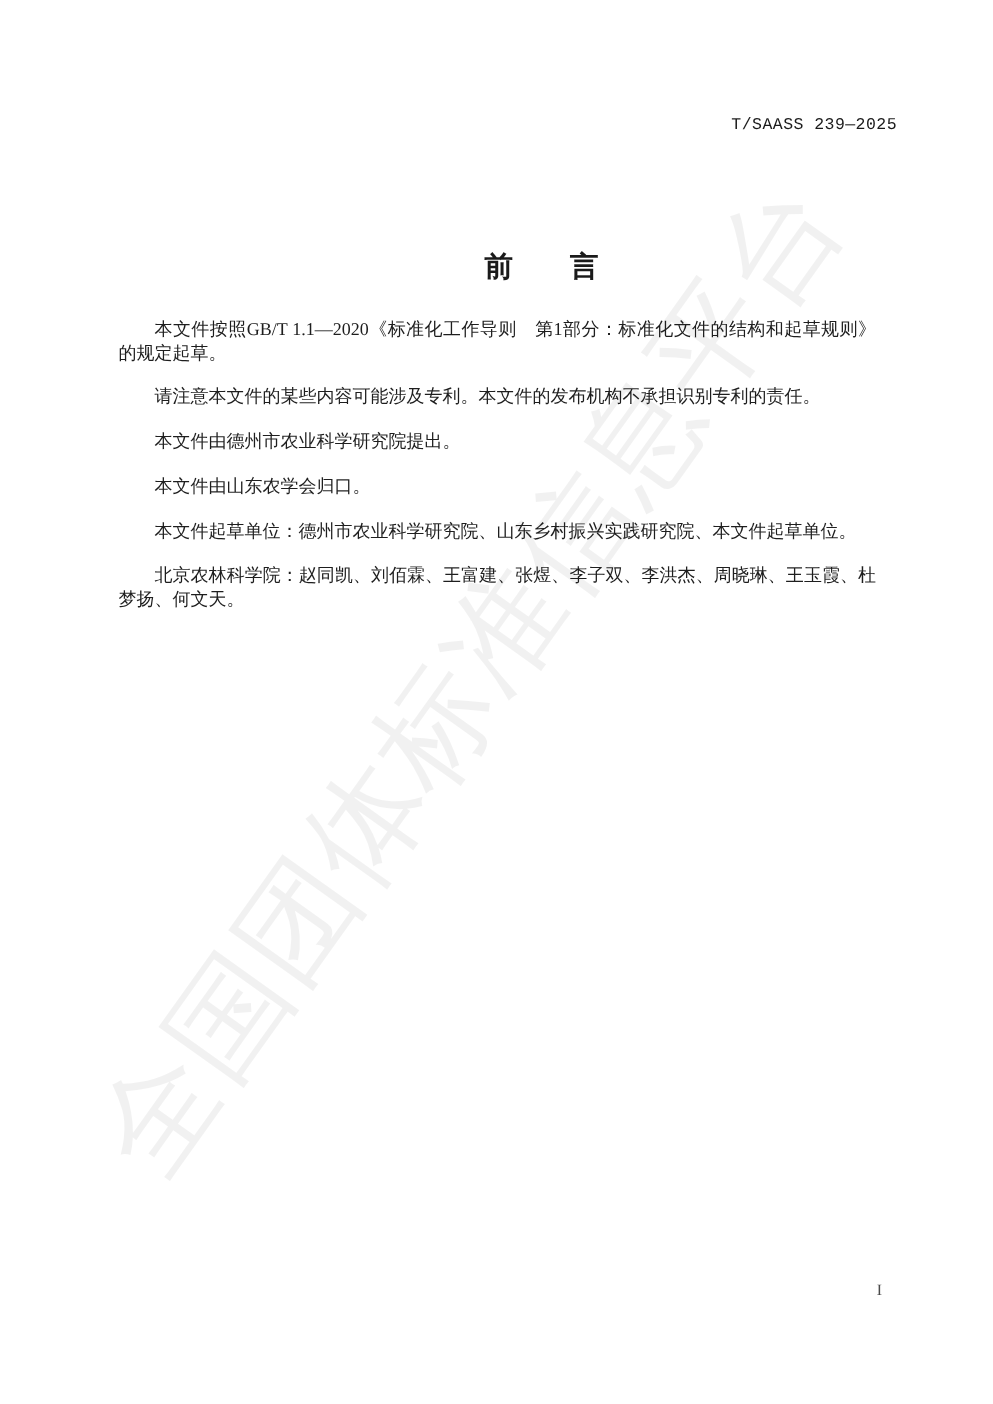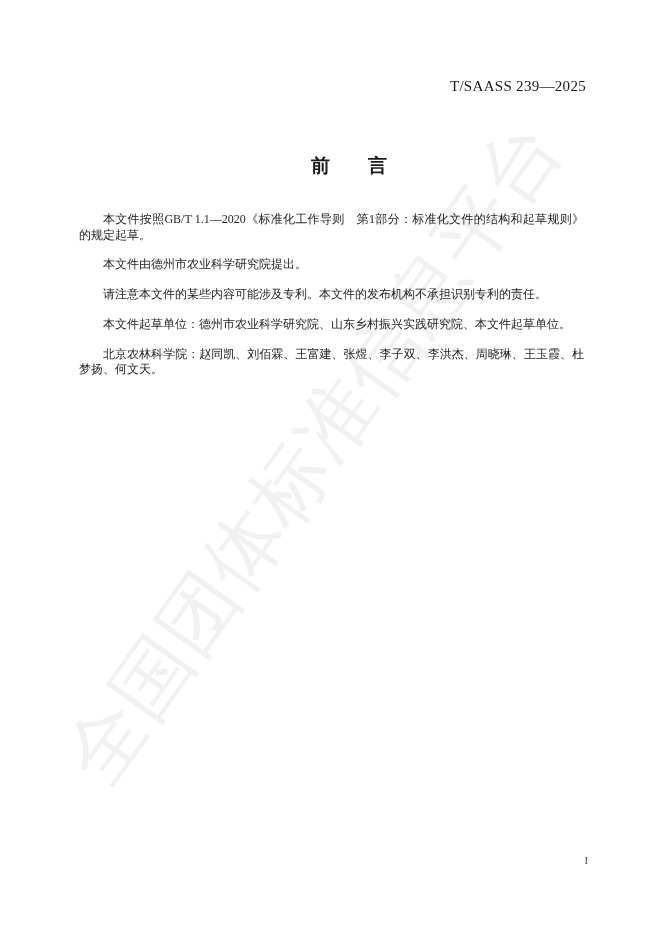--- a/index.html
+++ b/index.html
@@ -26,31 +26,31 @@
     font-size: 78px;
     letter-spacing: 1px;
     color: rgba(0, 0, 0, 0.055);
     font-family: "Liberation Serif", "DejaVu Serif", serif;
     pointer-events: none;
     user-select: none;
   }
   .header-code {
     position: absolute;
     top: 78px;
-    right: 76px;
-    font-family: Liberation Serif, serif;
-    font-size: 15px;
+    right: 64px;
+    font-family: Liberation Mono, monospace;
+    font-size: 11px;
     letter-spacing: 0.3px;
     color: #1a1a1a;
   }
   .doc-title {
     position: absolute;
     top: 153px;
     left: 311px;
-    margin: 0;
+    margin: 12px;
     font-family: "Liberation Sans", "DejaVu Sans", sans-serif;
     font-size: 19px;
     font-weight: 600;
     letter-spacing: 0;
     color: #1a1a1a;
     white-space: pre;
   }
   .content {
     position: absolute;
     top: 198px;
@@ -80,21 +80,22 @@
 <div class="page">
 
   <div class="watermark">全国团体标准信息平台</div>
 
   <div class="header-code">T/SAASS 239—2025</div>
 
   <h1 class="doc-title">前　　言</h1>
 
   <div class="content">
       <p class="para">本文件按照GB/T 1.1—2020《标准化工作导则　第1部分：标准化文件的结构和起草规则》的规定起草。</p>
+      <p class="para">请注意本文件的某些内容可能涉及专利。本文件的发布机构不承担识别专利的责任。</p>
       <p class="para">本文件由德州市农业科学研究院提出。</p>
-      <p class="para">请注意本文件的某些内容可能涉及专利。本文件的发布机构不承担识别专利的责任。</p>
+      <p class="para">本文件由山东农学会归口。</p>
       <p class="para">本文件起草单位：德州市农业科学研究院、山东乡村振兴实践研究院、本文件起草单位。</p>
       <p class="para">北京农林科学院：赵同凯、刘佰霖、王富建、张煜、李子双、李洪杰、周晓琳、王玉霞、杜梦扬、何文天。</p>
     </div>
 
   <div class="page-number">I</div>
 
 </div>
 
 </body></html>

